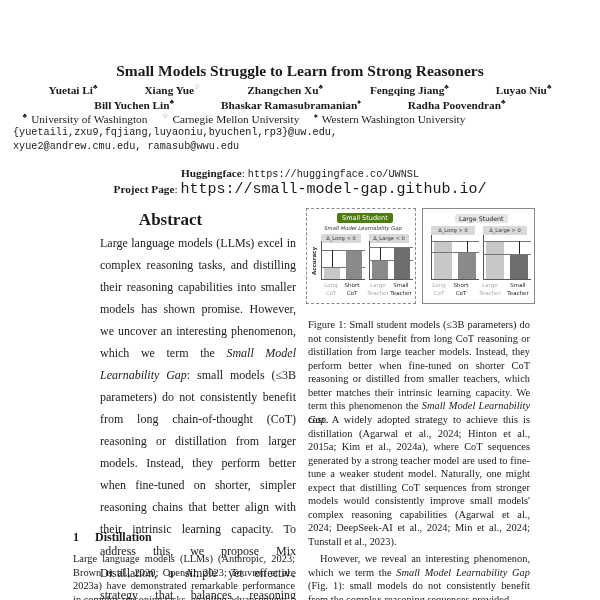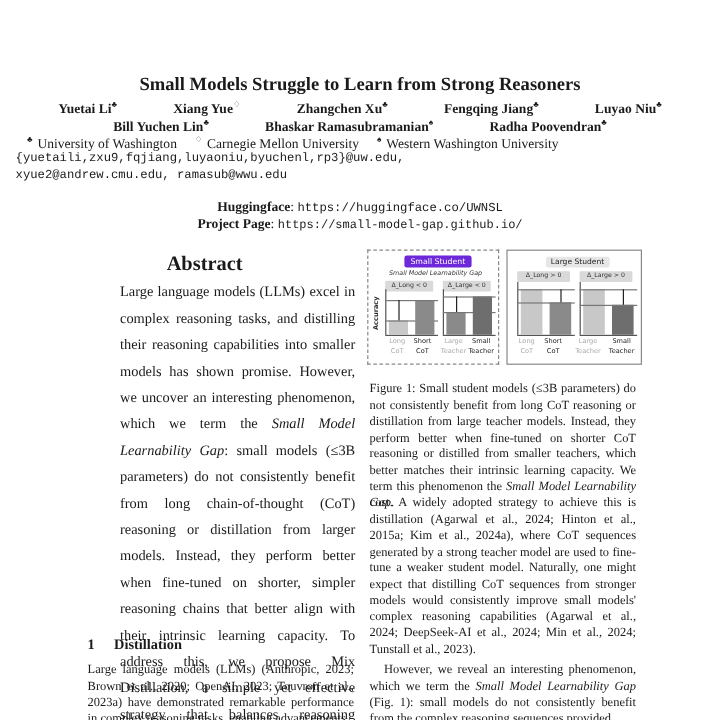--- a/index.html
+++ b/index.html
@@ -22,21 +22,21 @@
   .intro { position:absolute; top:552px; left:73px; width:222px; font-size:10.4px; line-height:13.5px; text-align:justify; }
   .caption { position:absolute; top:318px; left:308px; width:222px; font-size:10.4px; line-height:13.5px; text-align:justify; }
   .right-body { position:absolute; top:413px; left:308px; width:222px; font-size:10.4px; line-height:13.5px; text-align:justify; }
   .right-body p { margin:0; }
   .right-body p.indent { text-indent:12px; margin-top:4px; }
   i { font-style:italic; }
   
   .fig { position:absolute; top:208px; left:306px; width:250px; height:100px; font-family:"DejaVu Sans","Liberation Sans",sans-serif; }
   .panel-small { position:absolute; left:0; top:0; width:110px; height:96px; border:1.5px dashed #888; box-sizing:border-box; }
   .panel-large { position:absolute; left:116px; top:0; width:113px; height:96px; border:1.5px solid #888; box-sizing:border-box; }
-  .tag-dark { position:absolute; top:4px; left:30px; background:#6d28d9; color:#fff; font-size:6.5px; padding:1px 5px; border-radius:2px; }
+  .tag-dark { position:absolute; top:4px; left:30px; background:#4d7c0f; color:#fff; font-size:6.5px; padding:1px 5px; border-radius:2px; }
   .tag-light { position:absolute; top:5px; left:32px; background:#e6e6e6; color:#222; font-size:6.3px; padding:1px 4px; border-radius:2px; }
   .gaplabel { position:absolute; top:16px; left:4px; width:104px; text-align:center; font-size:5.3px; font-style:italic; color:#333; }
   .delta { position:absolute; background:#d9d9d9; color:#333; font-size:5.2px; text-align:center; height:9px; line-height:9px; border-radius:1px; }
   .axis-y { position:absolute; border-left:1.2px solid #555; }
   .axis-x { position:absolute; border-top:1.2px solid #555; }
   .bar { position:absolute; }
   .hline { position:absolute; border-top:1px solid #777; }
   .arrow { position:absolute; border-left:1px solid #222; }
   .ylabel { position:absolute; font-size:5.5px; font-weight:bold; color:#333; transform:rotate(-90deg); transform-origin:left top; }
   .xl { position:absolute; font-size:5.5px; text-align:center; line-height:8px; width:22px; }
@@ -67,21 +67,21 @@
   <span><sup>♠</sup><span>Western Washington University</span></span>
 </div>
 
 <div class="email mono" style="top:127px;">{yuetaili,zxu9,fqjiang,luyaoniu,byuchenl,rp3}@uw.edu,</div>
 <div class="email mono" style="top:141px;">xyue2@andrew.cmu.edu, ramasub@wwu.edu</div>
 
 <div class="link" style="top:167px;">
   <b>Huggingface</b>: <span class="mono" style="font-size:10.2px;">https://huggingface.co/UWNSL</span>
 </div>
 <div class="link" style="top:181px;">
-  <b>Project Page</b>: <span class="mono" style="font-size:10px;">https://small-model-gap.github.io/</span>
+  <b>Project Page</b>: <span class="mono" style="font-size:15px;">https://small-model-gap.github.io/</span>
 </div>
 
 <div class="abs-title">Abstract</div>
 <div class="abs-body"><span>Large language models (LLMs) excel in complex reasoning tasks, and distilling their reasoning capabilities into smaller models has shown promise. However, we uncover an interesting phenomenon, which we term the </span><i>Small Model Learnability Gap</i><span>: small models (≤3B parameters) do not consistently benefit from long chain-of-thought (CoT) reasoning or distillation from larger models. Instead, they perform better when fine-tuned on shorter, simpler reasoning chains that better align with their intrinsic learning capacity. To address this, we propose Mix Distillation, a simple yet effective strategy that balances reasoning complexity by combining long and short CoT examples or reasoning from both larger and smaller models. Our experiments demonstrate that Mix Distillation significantly improves small model reasoning performance compared to training on either data alone. These findings highlight the limitations of direct strong model distillation and underscore the importance of adapting reasoning complexity for effective reasoning capability transfer.</span></div>
 
 <div class="sec"><span class="num">1</span><span>Distillation</span></div>
 <div class="intro">Large language models (LLMs) (Anthropic, 2023; Brown et al., 2020; OpenAI, 2023; Touvron et al., 2023a) have demonstrated remarkable performance in complex reasoning tasks, enabling advancements</div>
 
 <div class="fig">
   <div class="panel-small">

